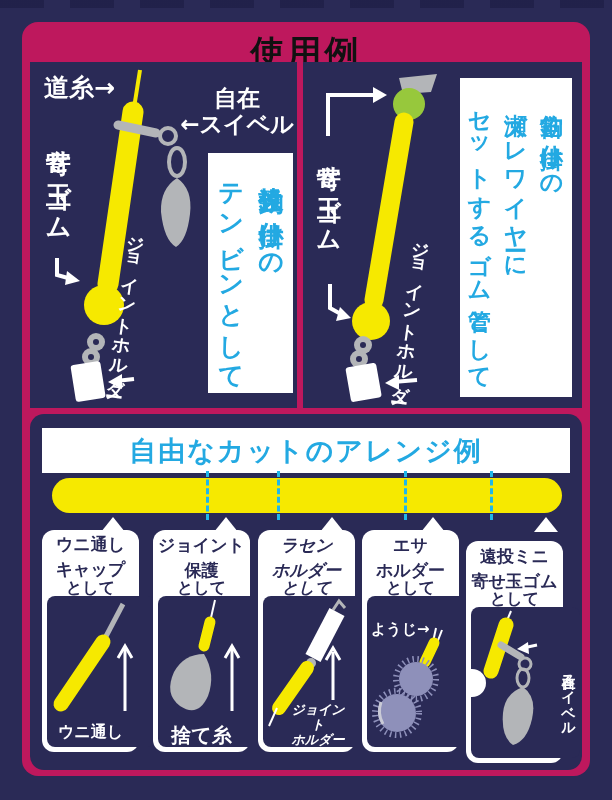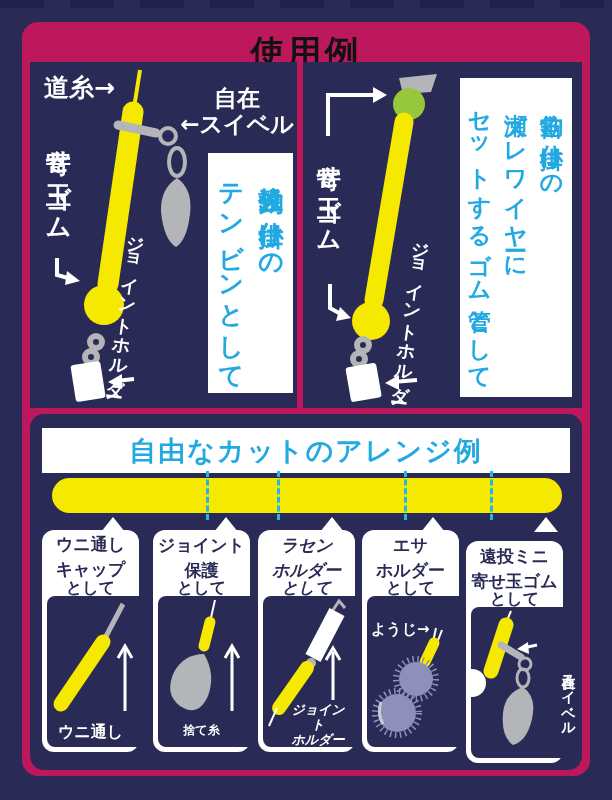--- a/index.html
+++ b/index.html
@@ -133,21 +133,21 @@
         <div class="exTitle">保護</div>
         <div class="exSuffix">として</div>
         <div class="exInner">
           <svg width="87" height="151" viewBox="0 0 87 151">
             <line x1="57" y1="4" x2="47" y2="48" stroke="#fff" stroke-width="2"></line>
             <line x1="52" y1="26" x2="46" y2="50" stroke="var(--yellow)" stroke-width="11" stroke-linecap="round"></line>
             <path d="M46 58 Q58 78 50 100 Q40 122 22 110 Q6 98 16 76 Q26 58 46 58 Z" fill="var(--gray)"></path>
             <line x1="74" y1="115" x2="74" y2="52" stroke="#fff" stroke-width="3"></line>
             <polyline points="67,62 74,50 81,62" fill="none" stroke="#fff" stroke-width="3"></polyline>
           </svg>
-          <div class="cap" style="left:0;top:126px;width:87px;font-size:12px;">捨て糸</div>
+          <div class="cap" style="left:0;top:126px;width:87px;font-size:20px;">捨て糸</div>
         </div>
       </div>
 
       <div class="exCard" style="left:228px;font-style:italic;">
         <div class="exTitle">ラセン</div>
         <div class="exTitle">ホルダー</div>
         <div class="exSuffix">として</div>
         <div class="exInner">
           <svg width="87" height="151" viewBox="0 0 87 151">
             <polyline points="70,14 76,5 82,12" fill="none" stroke="var(--gray)" stroke-width="3"></polyline>

